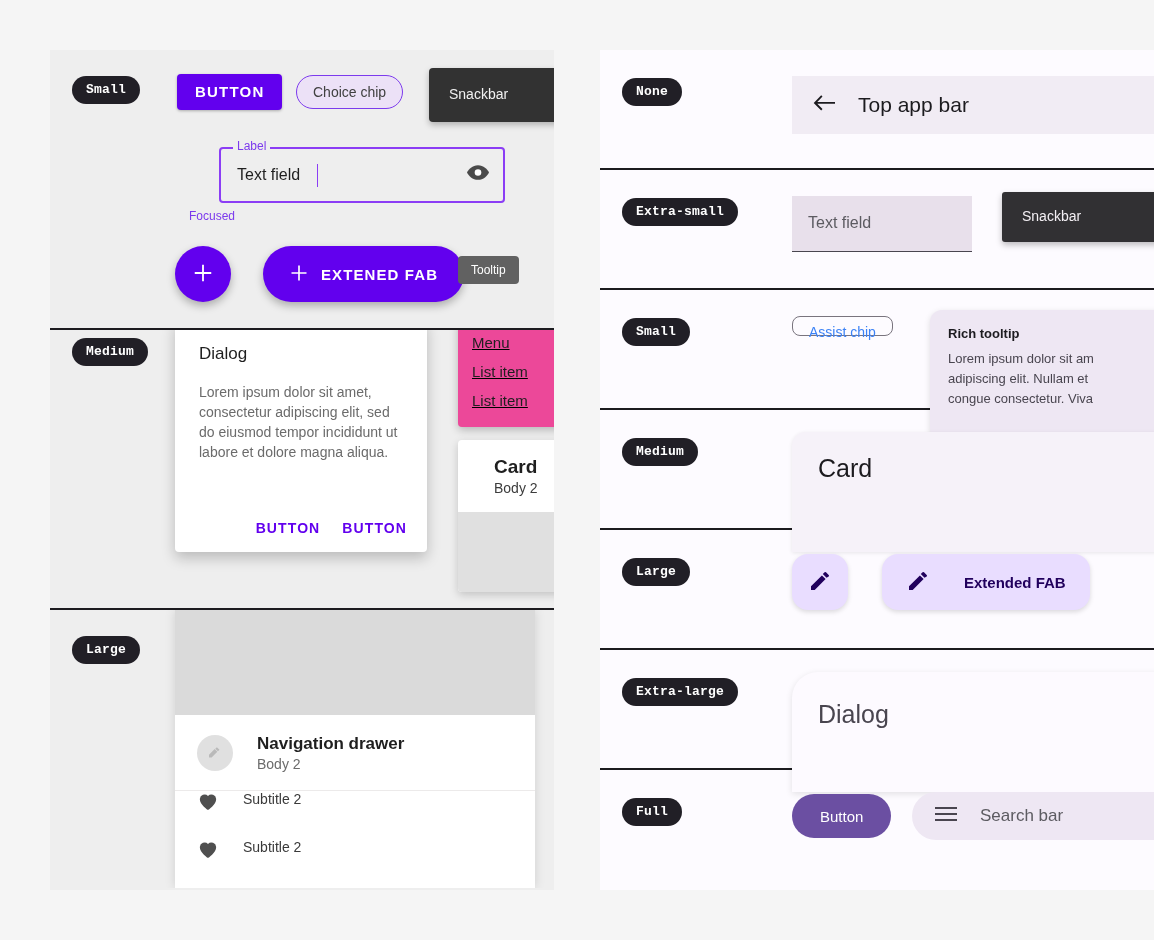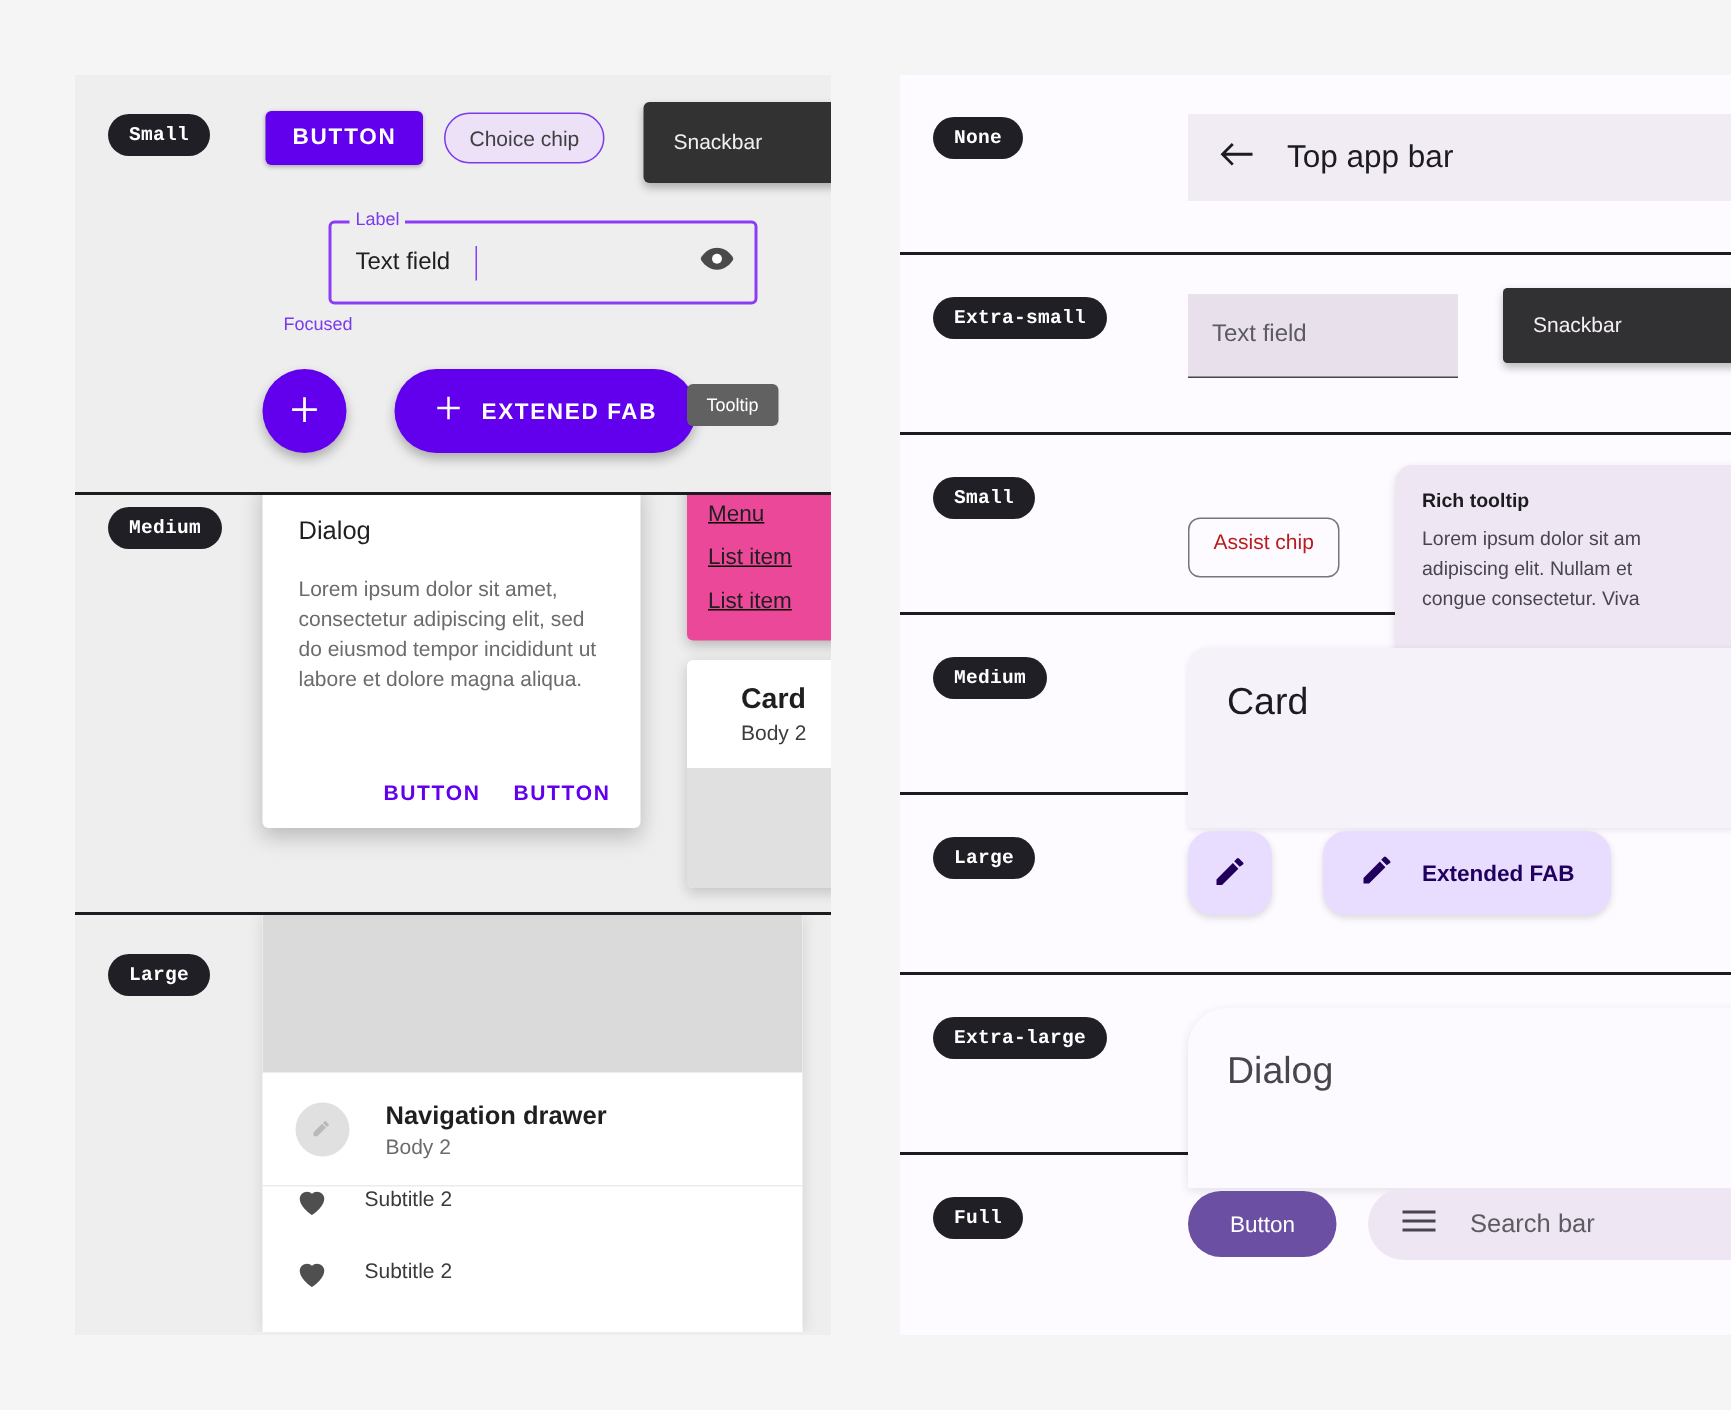--- a/index.html
+++ b/index.html
@@ -217,28 +217,27 @@
     width: 220px; height: 50px;
     background: #313033; color: #f3eff4;
     border-radius: 3px;
     font-size: 14px;
     padding: 16px 0 0 20px;
     box-shadow: 0 3px 6px rgba(0,0,0,.26);
   }
 
   .assist-chip {
     position: absolute; left: 0; top: 26px;
-    height: 40px; line-height: 30px;
+    height: 20px; line-height: 30px;
     padding: 0 16px;
     border: 1px solid #79747e;
     border-radius: 8px;
     background: #fdfbff;
-    font-size: 14px; color: #b91c1c;
-    cursor: pointer;
-    margin-top: 29px;
+    font-size: 14px; color: #3b82f6;
+    cursor: pointer;
   }
   .rich-tooltip {
     position: absolute; left: 138px; top: 20px;
     width: 260px; height: 130px;
     background: #eee7f3;
     border-radius: 12px;
     padding: 16px 18px;
     box-shadow: 0 2px 6px rgba(0,0,0,.13);
     overflow: hidden;
   }
@@ -261,21 +260,21 @@
     background: #e9ddff;
     border: none; border-radius: 16px;
     display: flex; align-items: center; justify-content: center;
     box-shadow: 0 2px 5px rgba(0,0,0,.14);
     cursor: pointer;
   }
   .efab-m3 {
     position: absolute; left: 90px; top: 24px;
     height: 56px; border-radius: 16px;
     background: #e9ddff; border: none;
-    display: flex; align-items: center; gap: 18px;
+    display: flex; align-items: center; gap: 34px;
     padding: 0 24px;
     box-shadow: 0 2px 5px rgba(0,0,0,.14);
     color: #21005d; font-size: 15px; font-weight: bold;
     cursor: pointer;
   }
 
   .dialog-m3 {
     position: absolute; left: 0; top: 22px;
     width: 420px; height: 120px;
     background: #fdfaff;

